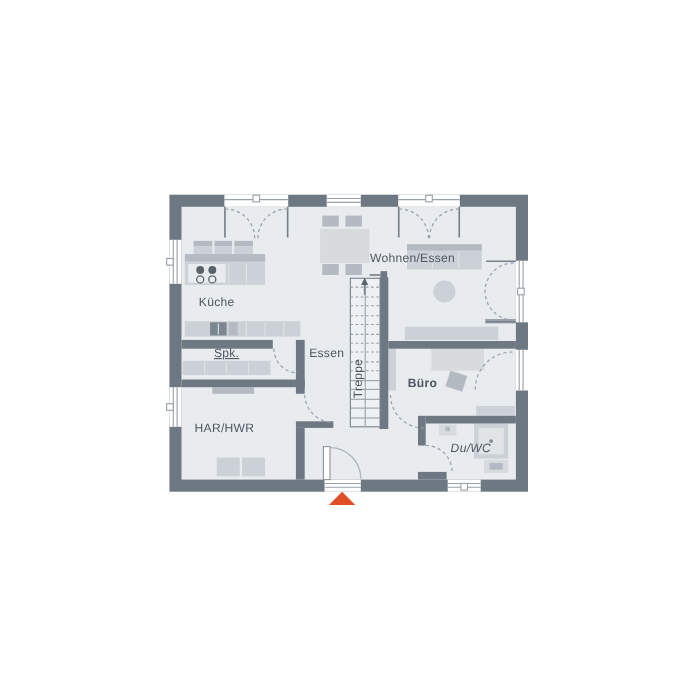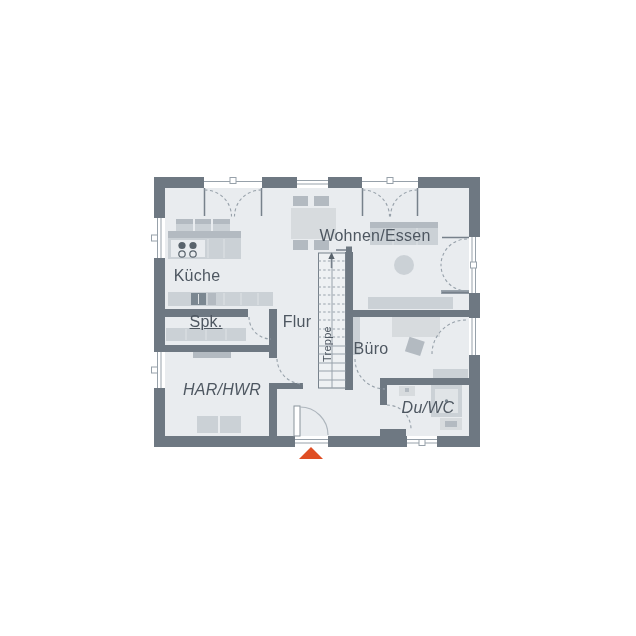--- a/index.html
+++ b/index.html
@@ -24,21 +24,21 @@
   .stair-box{fill:#eef1f3;stroke:#77818b;stroke-width:1;}
   .tread{stroke:#98a2ab;stroke-width:1;fill:none;}
   .tread-d{stroke-dasharray:2.5 2.2;}
   .divline{stroke:#dfe3e6;stroke-width:1;}
   .burner-on{fill:#59636c;}
   .burner-off{fill:#e9ecef;stroke:#59636c;stroke-width:1.2;}
   .dark-line{stroke:#77818b;stroke-width:1.5;fill:none;}
   .dark-sq{fill:#6e7882;}
   .arrow-up{fill:#59636c;}
 
-  .room-label{position:absolute;transform:translate(-50%,-50%);font-size:16px;line-height:1;
+  .room-label{position:absolute;transform:translate(-50%,-50%);font-size:11px;line-height:1;
               color:var(--c-label-text,#4e5761);letter-spacing:.25px;white-space:nowrap;}
   .room-label.vertical{transform:translate(-50%,-50%) rotate(-90deg);font-size:11px;}
   .entrance-marker{position:absolute;left:299px;top:447px;width:0;height:0;
                    border-left:12px solid transparent;border-right:12px solid transparent;
                    border-bottom:12px solid var(--c-entrance-marker,#df4e24);}
 </style>
 </head>
 <body>
 
 <div class="stage">
@@ -222,20 +222,20 @@
       <path class="arc" d="M387,405 A24,24 0 0 1 411,429"></path>
 
       <rect x="294" y="406" width="6" height="30" fill="#ffffff" stroke="#8a939c" stroke-width="1"></rect>
       <path class="arc-solid" d="M300,407 A28,28 0 0 1 328,435"></path>
     </g>
   </svg>
 
   <div class="room-label" style="left:197px;top:276px;">Küche</div>
   <div class="room-label" style="left:375px;top:236px;">Wohnen/Essen</div>
   <div class="room-label" style="left:206px;top:322px;text-decoration:underline;">Spk.</div>
-  <div class="room-label" style="left:297px;top:322px;">Flur</div>
-  <div class="room-label" style="left:371px;top:349px;">Büro</div>
-  <div class="room-label" style="left:222px;top:390px;font-style:italic;">HAR/HWR</div>
+  <div class="room-label" style="left:297px;top:322px;">Essen</div>
+  <div class="room-label" style="left:384px;top:349px;font-weight:bold;">Büro</div>
+  <div class="room-label" style="left:204px;top:390px;">HAR/HWR</div>
   <div class="room-label" style="left:428px;top:408px;font-style:italic;">Du/WC</div>
   <div class="room-label vertical" style="left:327px;top:344px;">Treppe</div>
 
   <div class="entrance-marker"></div>
 </div>
 
 </body></html>

